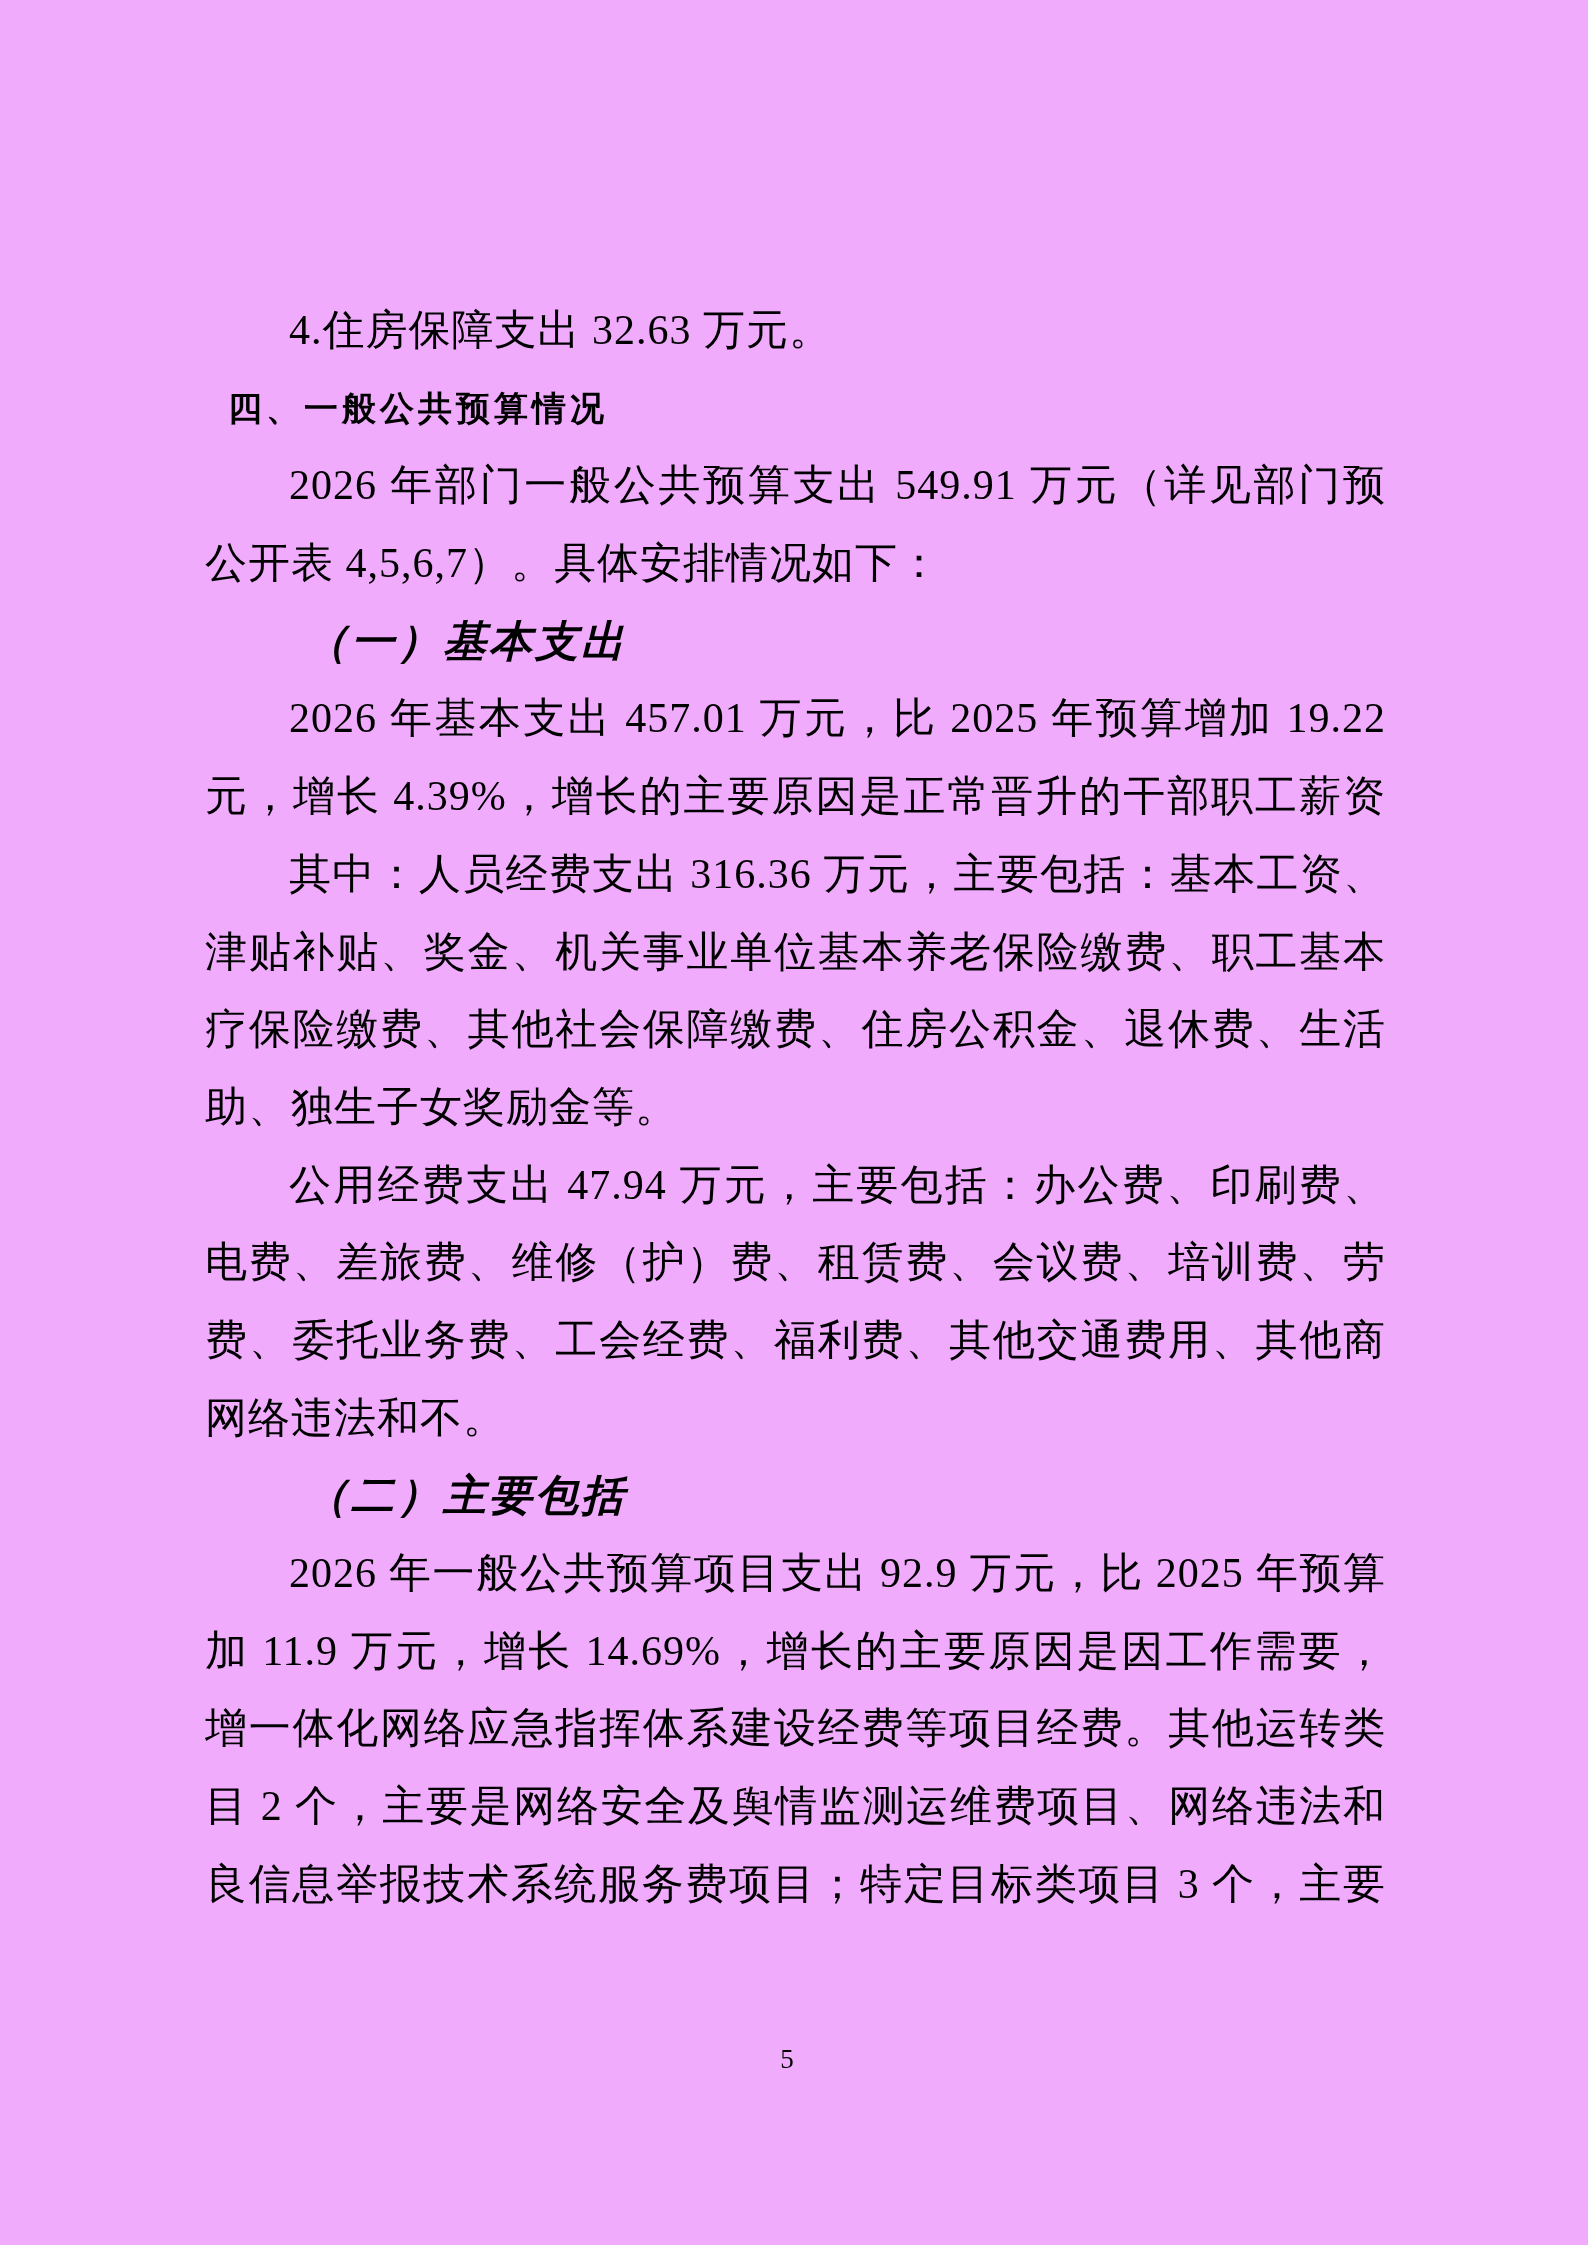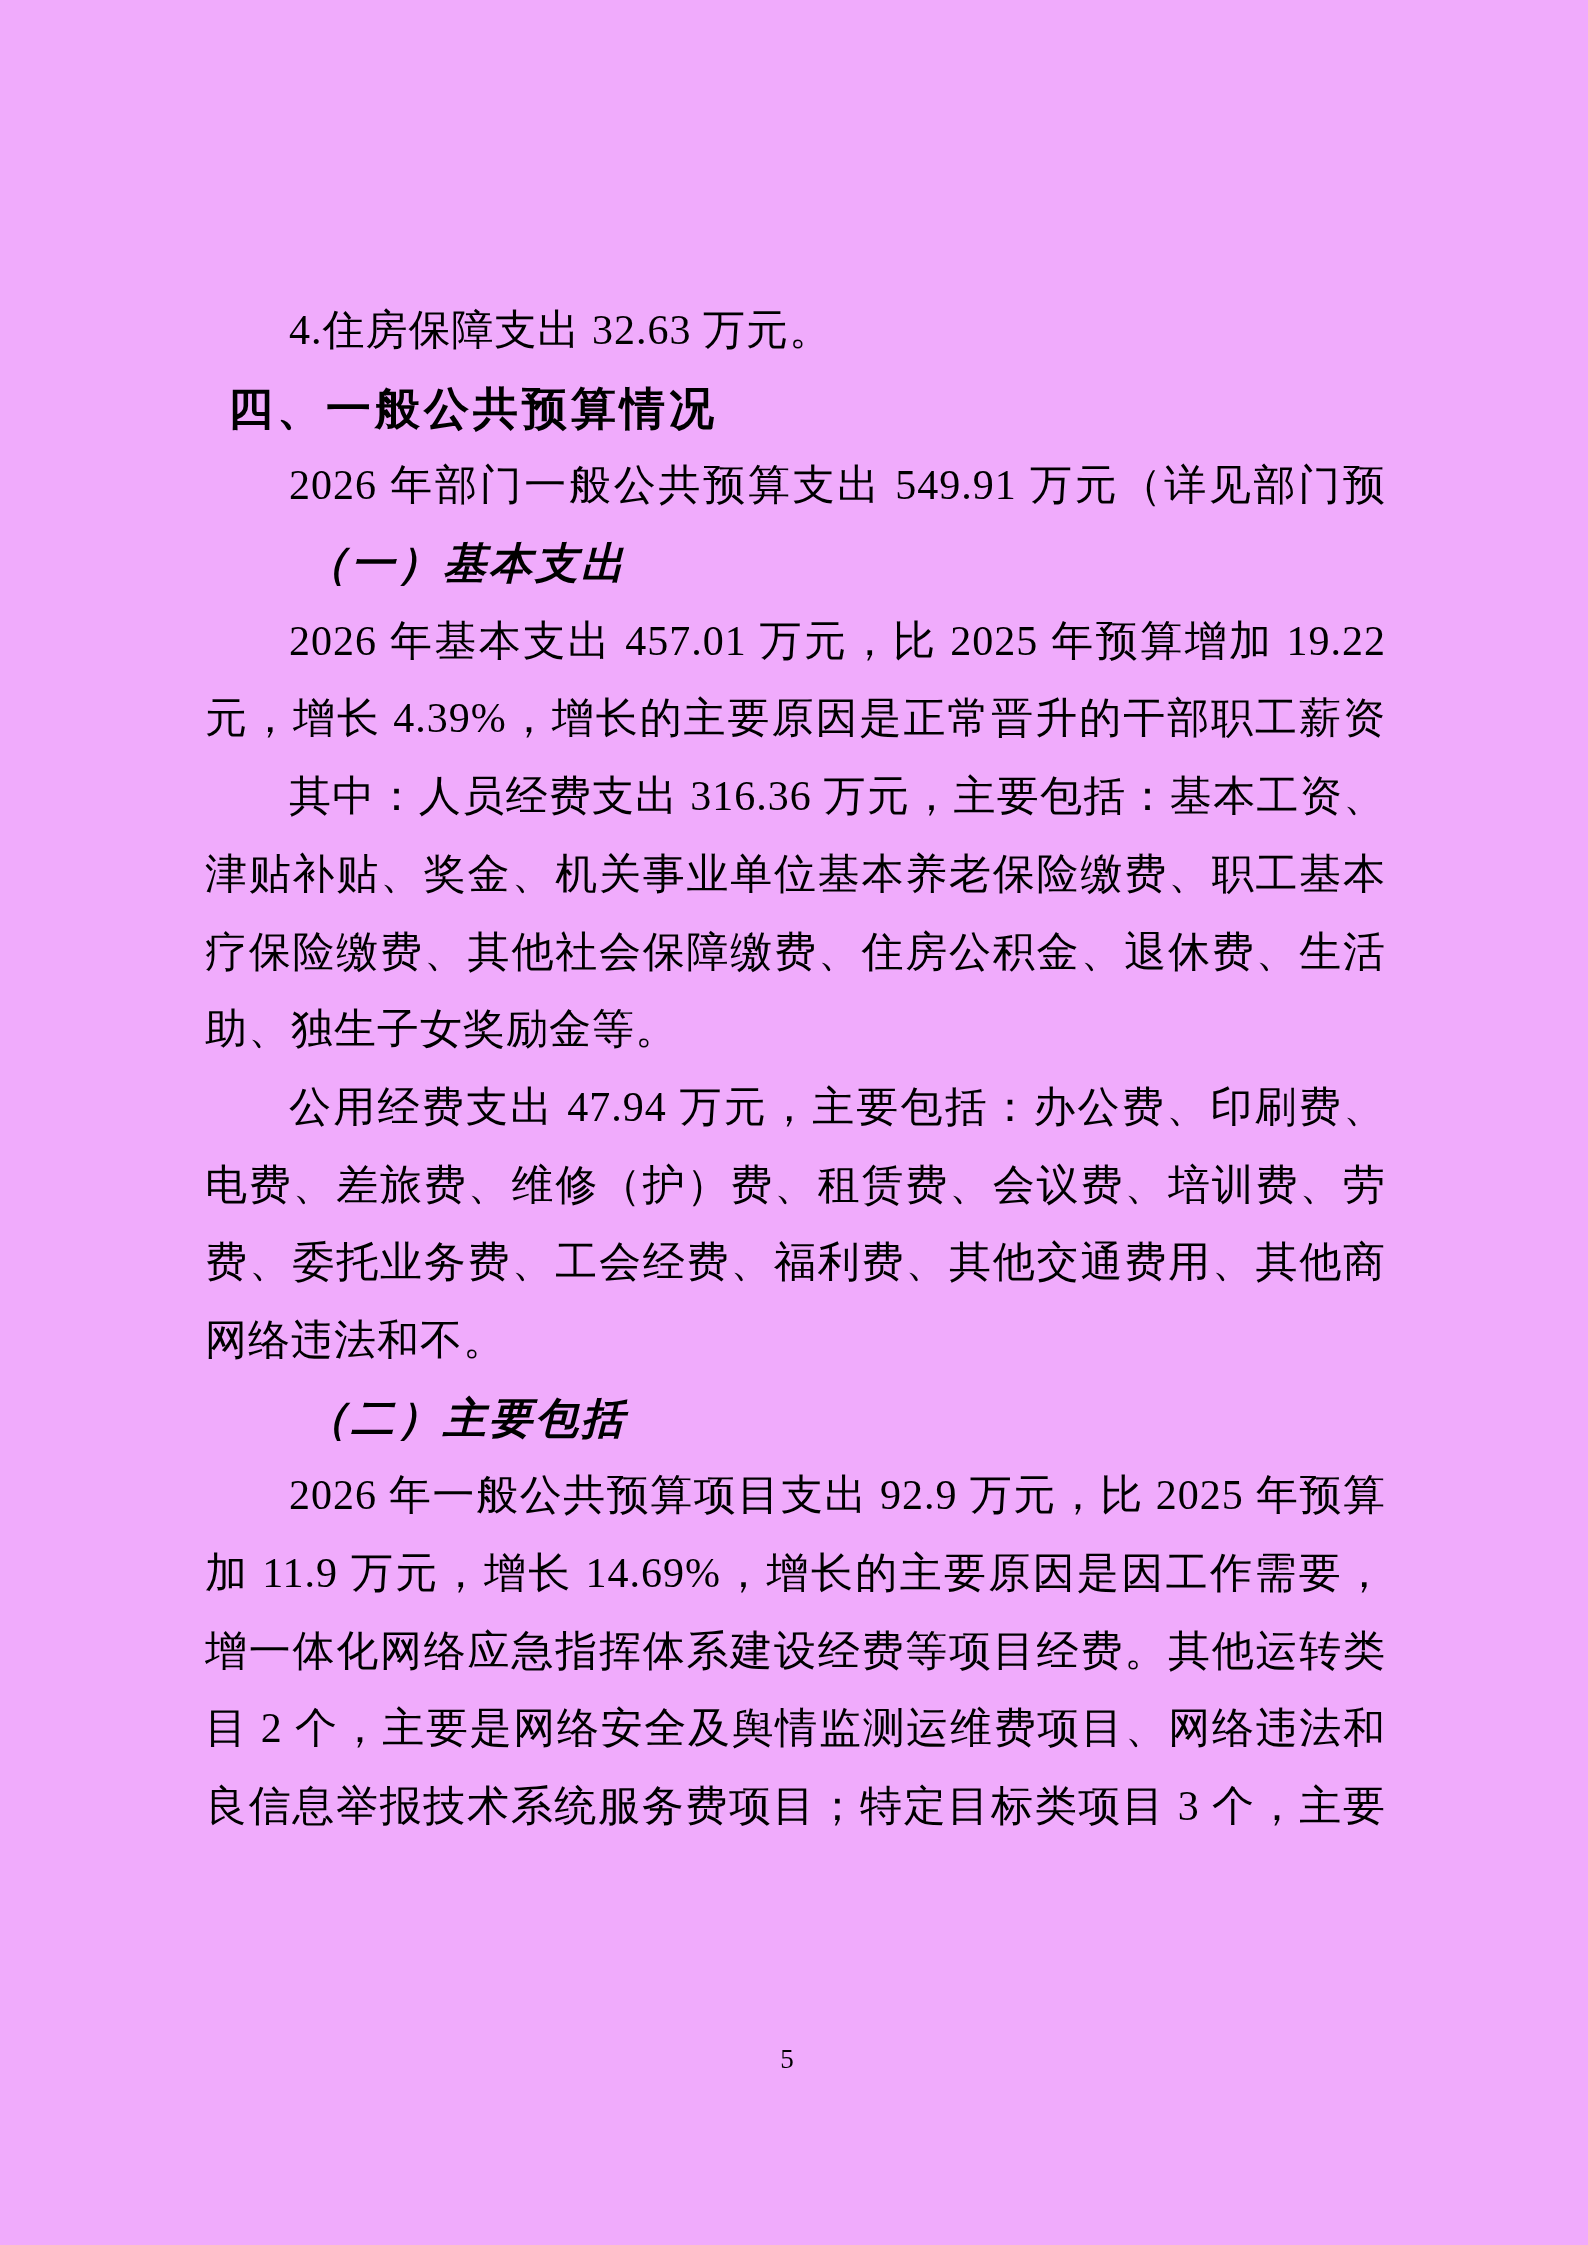--- a/index.html
+++ b/index.html
@@ -34,21 +34,21 @@
     text-indent: 84px;
   }
   .just {
     text-align: justify;
     text-align-last: justify;
     text-justify: inter-character;
   }
   .heading1 {
     font-family: Liberation Sans, sans-serif;
     font-weight: bold;
-    font-size: 45px;
+    font-size: 34px;
     text-indent: 23px;
     letter-spacing: 4px;
   }
   .heading2 {
     font-weight: bold;
     font-size: 43px;
     text-indent: 100px;
     letter-spacing: 3px;
     font-style: italic;
   }
@@ -64,20 +64,21 @@
   }
 </style>
 </head>
 <body>
 
 <div class="page">
   <div class="content">
     <div class="line ind">4.住房保障支出 32.63 万元。</div>
     <div class="line heading1">四、一般公共预算情况</div>
     <div class="line ind just">2026 年部门一般公共预算支出 549.91 万元（详见部门预算</div>
+    <div class="line">公开表 4,5,6,7）。具体安排情况如下：</div>
     <div class="line heading2">（一）基本支出</div>
     <div class="line ind just">2026 年基本支出 457.01 万元，比 2025 年预算增加 19.22 万</div>
     <div class="line just">元，增长 4.39%，增长的主要原因是正常晋升的干部职工薪资费</div>
     <div class="line ind just">其中：人员经费支出 316.36 万元，主要包括：基本工资、</div>
     <div class="line just">津贴补贴、奖金、机关事业单位基本养老保险缴费、职工基本医</div>
     <div class="line just">疗保险缴费、其他社会保障缴费、住房公积金、退休费、生活补</div>
     <div class="line">助、独生子女奖励金等。</div>
     <div class="line ind just">公用经费支出 47.94 万元，主要包括：办公费、印刷费、邮</div>
     <div class="line just">电费、差旅费、维修（护）费、租赁费、会议费、培训费、劳务</div>
     <div class="line just">费、委托业务费、工会经费、福利费、其他交通费用、其他商品</div>

